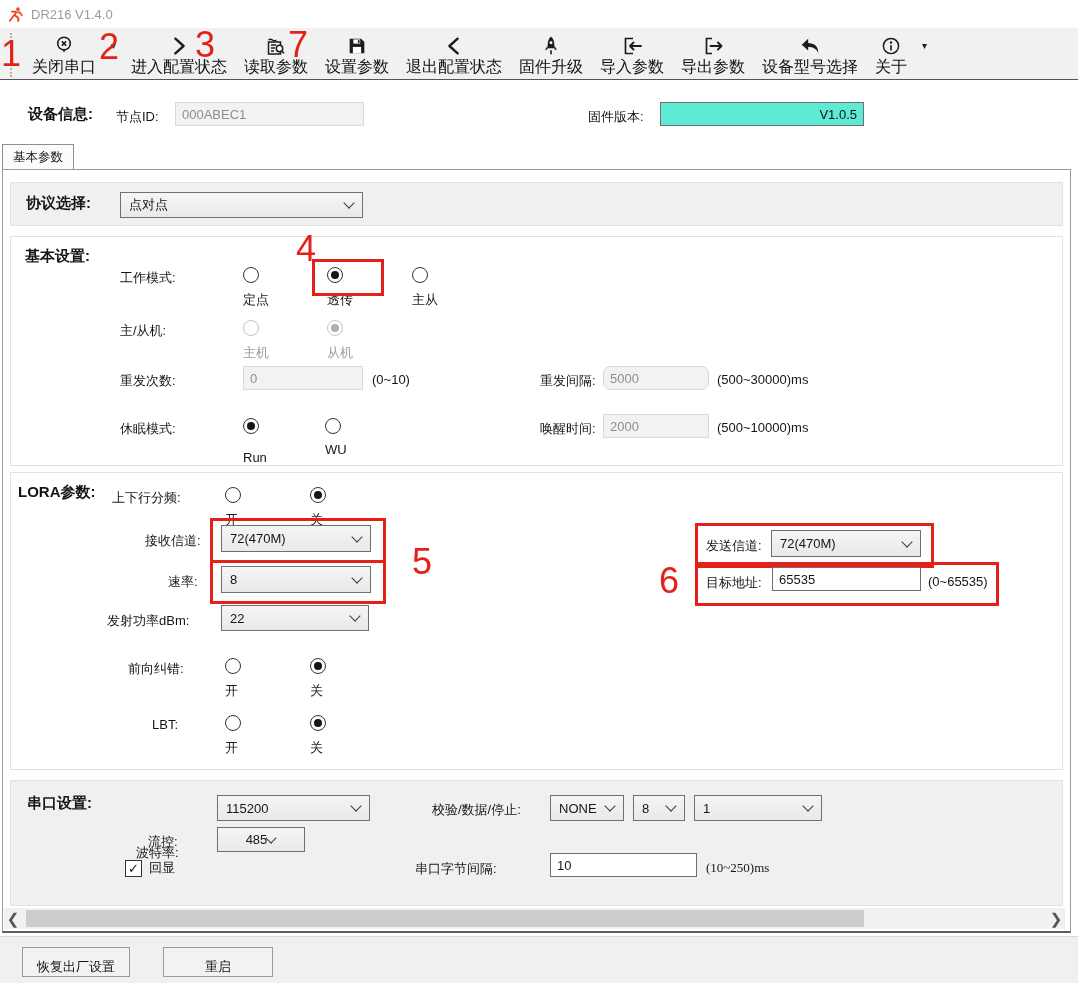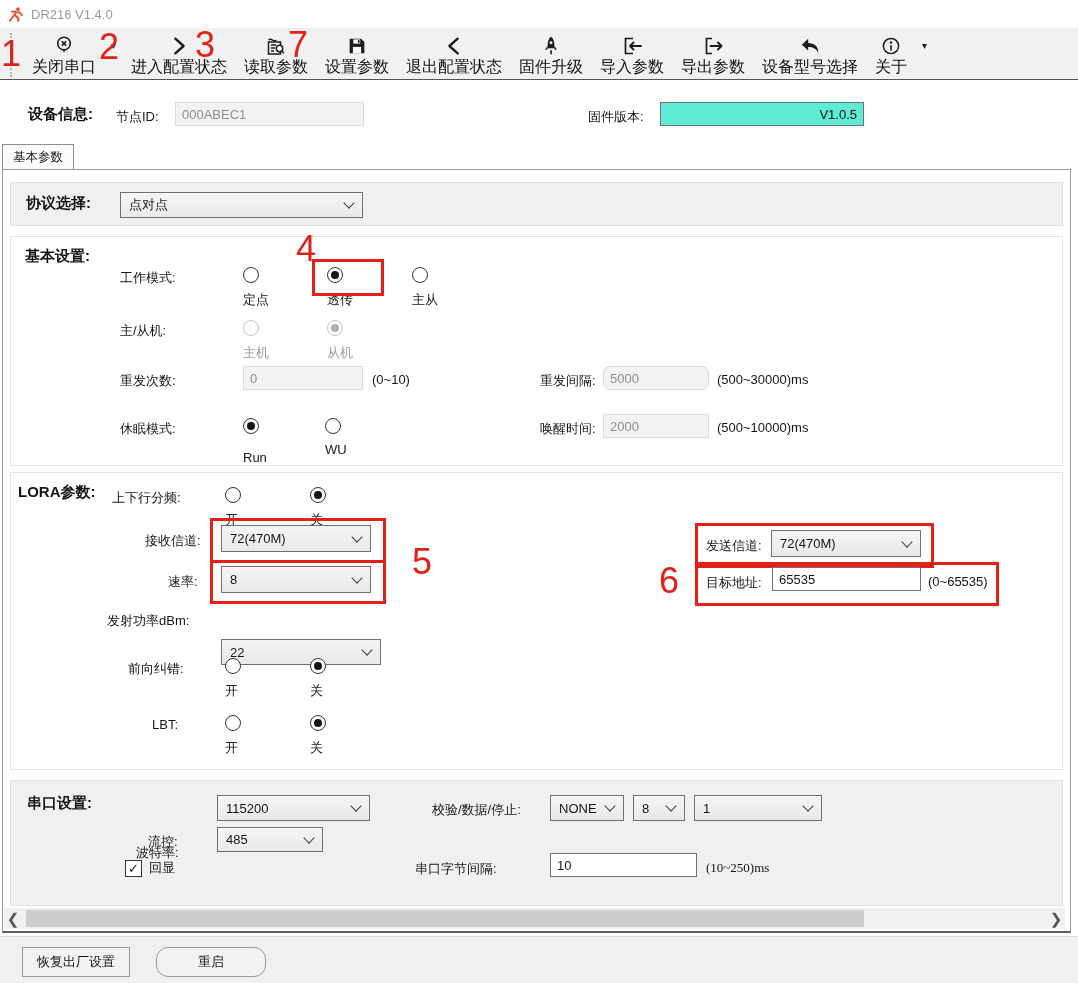--- a/index.html
+++ b/index.html
@@ -46,21 +46,21 @@
   .chev{width:7px;height:7px;border-right:1.5px solid #3c3c3c;border-bottom:1.5px solid #3c3c3c;transform:rotate(45deg);margin-top:-4px;flex:0 0 auto;}
   
   .cbox{width:15px;height:15px;border:1px solid #333;background:#fff;display:inline-flex;align-items:center;justify-content:center;
         font-size:13px;font-weight:bold;color:#111;line-height:1;}
   
   .hscroll{left:4px;top:908px;width:1061px;height:21px;background:#f1f1f1;}
   .hthumb{position:absolute;left:22px;top:2px;width:838px;height:17px;background:#cdcdcd;}
   .harrow{position:absolute;top:0;height:21px;width:18px;display:flex;align-items:center;justify-content:center;color:#555;font-size:15px;font-weight:bold;}
   
   .footer{left:0;top:936px;width:1078px;height:47px;background:#f0f0f0;border-top:1px solid #d9d9d9;}
-  .fbtn{position:absolute;top:10px;height:28px;background:#f2f2f2;border:1px solid #9a9a9a;display:flex;align-items:center;justify-content:center;font-size:13px;}
+  .fbtn{position:absolute;top:10px;height:28px;background:#f2f2f2;border:1px solid #9a9a9a;display:flex;align-items:flex-end;justify-content:center;font-size:13px;}
   svg{display:block;}
 </style>
 </head>
 <body>
 
 <div class="abs titlebar">
   <span>
     <svg width="17" height="17" viewBox="0 0 24 24">
       <circle cx="15.5" cy="4.5" r="2.6" fill="#f04f23"></circle>
       <path d="M4 21 L10 13 L13 9 L18 9 L21 13" stroke="#f04f23" stroke-width="2.6" fill="none" stroke-linecap="round" stroke-linejoin="round"></path>
@@ -288,21 +288,21 @@
 <div class="abs rnum" style="left:412px;top:544px;">5</div>
 
 <div class="abs lbl" style="left:168px;top:573px;">速率:</div>
 <div class="abs combo" style="left:221px;top:566px;width:150px;height:27px;">
   <span>8</span>
     <span class="chev"></span>
 </div>
 <div class="abs rbox" style="left:210px;top:560px;width:170px;height:38px;"></div>
 
 <div class="abs lbl" style="left:107px;top:612px;">发射功率dBm:</div>
-<div class="abs combo" style="left:221px;top:639px;width:160px;height:26px;align-items:center;">
+<div class="abs combo" style="left:221px;top:605px;width:148px;height:26px;align-items:center;">
   <span>22</span>
     <span class="chev"></span>
 </div>
 
 <div class="abs lbl" style="left:128px;top:660px;">前向纠错:</div>
 <div class="abs radio" style="left:225px;top:658px;">
   <span class="circ"></span>
     <span class="rlab">开</span>
 </div>
 <div class="abs radio sel" style="left:310px;top:658px;">
@@ -352,21 +352,21 @@
 <div class="abs combo" style="left:633px;top:795px;width:52px;height:26px;">
   <span>8</span>
     <span class="chev"></span>
 </div>
 <div class="abs combo" style="left:694px;top:795px;width:128px;height:26px;">
   <span>1</span>
     <span class="chev"></span>
 </div>
 
 <div class="abs lbl" style="left:148px;top:833px;">流控:</div>
-<div class="abs combo" style="left:217px;top:827px;width:106px;height:25px;">
+<div class="abs combo" style="left:217px;top:827px;width:88px;height:25px;justify-content:center;">
   <span>485</span>
     <span class="chev"></span>
 </div>
 
 <div class="abs" style="left:125px;top:859px;display:flex;align-items:center;gap:7px;">
   <span class="cbox">✓</span>
   <span>回显</span>
 </div>
 
 <div class="abs lbl" style="left:415px;top:860px;">串口字节间隔:</div>
@@ -378,16 +378,16 @@
 <div class="abs hscroll">
   <span class="harrow" style="left:0;">❮</span>
   <div class="hthumb"></div>
   <span class="harrow" style="right:0;">❯</span>
 </div>
 
 <div class="abs footer">
   <div class="fbtn" style="left:22px;width:106px;">
     <span>恢复出厂设置</span>
   </div>
-  <div class="fbtn" style="left:156px;width:108px;border-radius:12px;">
+  <div class="fbtn" style="left:163px;width:108px;">
     <span>重启</span>
   </div>
 </div>
 
 </body></html>

